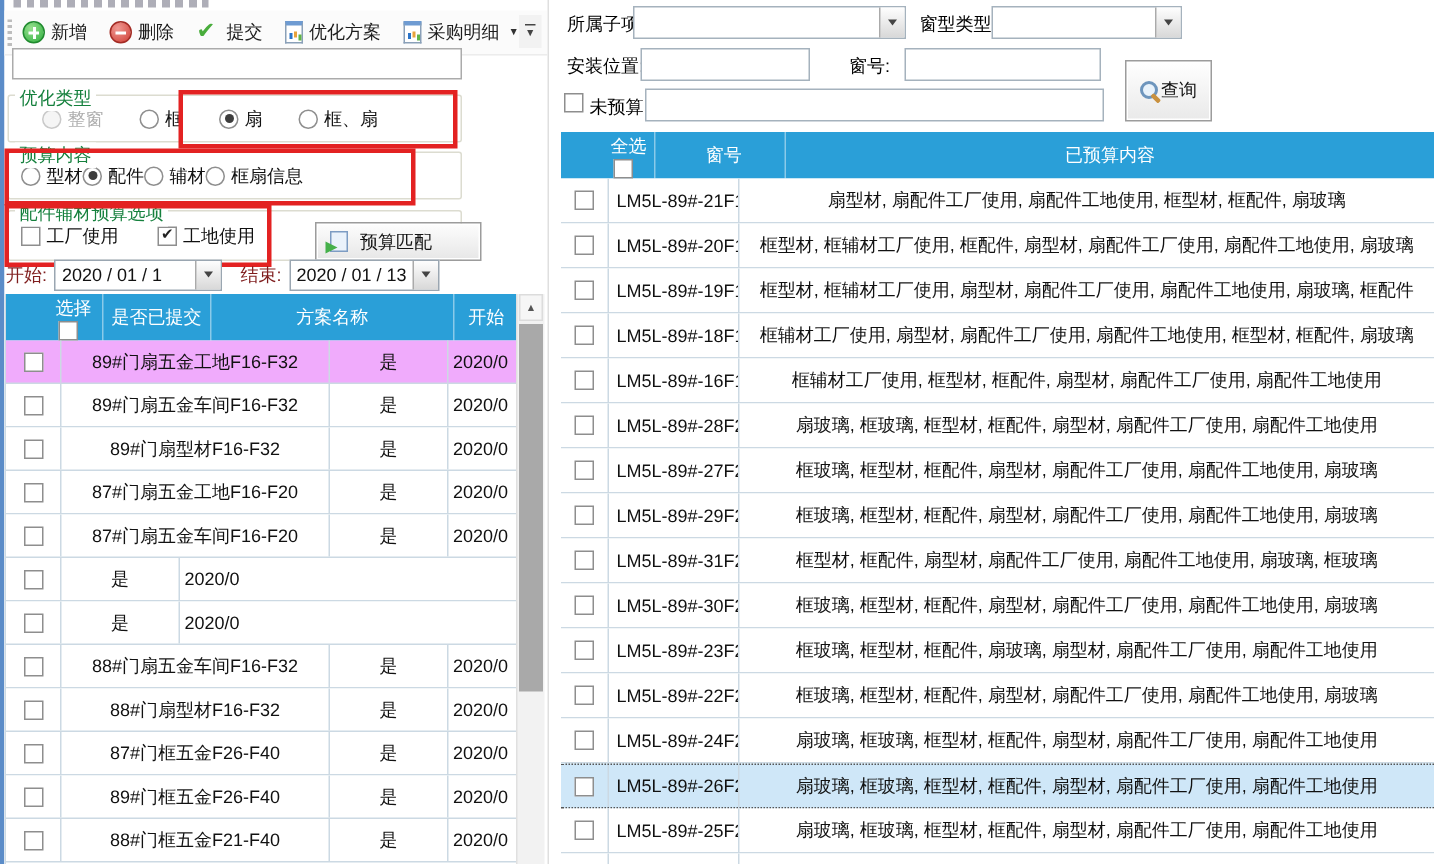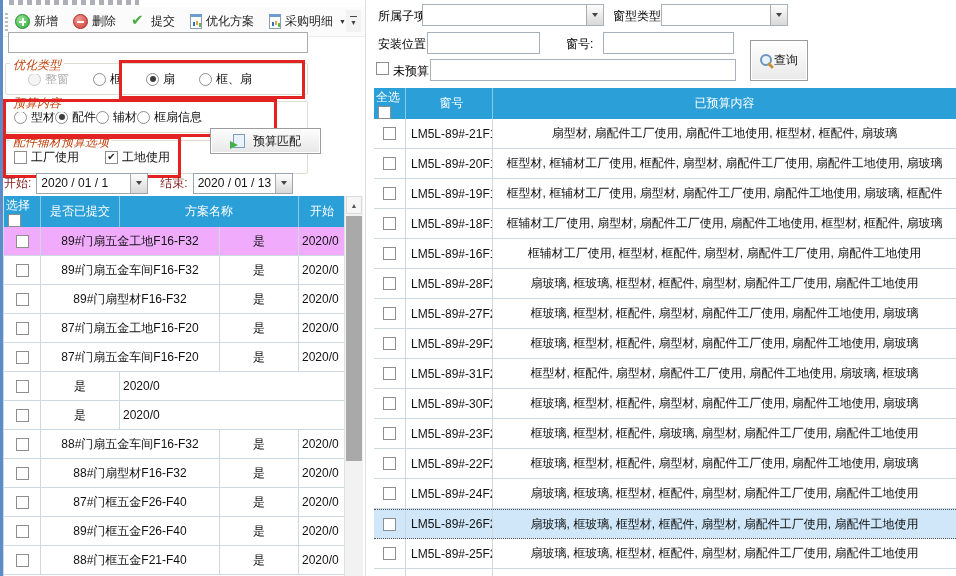--- a/index.html
+++ b/index.html
@@ -30,21 +30,21 @@
     box-shadow:3px -1px 0 #e8a33d,6px 1px 0 #62b44a;}
   .tb-dd{display:none;font-size:7px;color:#333;margin-left:2px;}
   .tb-dd.show{display:inline;}
   .tb-overflow{position:absolute;right:4px;top:3px;width:15px;height:22px;border:0;background:#f2f2f2;
     color:#444;font-size:7px;line-height:8px;padding:0;}
   .tb-overflow::before{content:"";display:block;width:7px;height:1px;background:#444;margin:0 auto 2px;}
   .kw-input{position:absolute;left:5px;top:32px;width:292px;height:19px;border:1px solid #ababab;
     font:inherit;padding:0 3px;}
   
   .groupbox{position:absolute;left:2px;width:301px;border:1px solid #dcdcd0;border-radius:2px;background:#fff;}
-  .gb-label{position:absolute;top:-7px;left:4px;background:#fff;padding:0 3px;color:#c2410c;font-style:italic;}
+  .gb-label{position:absolute;top:-7px;left:4px;background:#fff;padding:0 3px;color:#15803d;}
   .gb-row{display:flex;align-items:center;height:100%;}
   .g1{top:63px;height:30px;}
   .g2{top:101px;height:30px;}
   .g3{top:140px;height:32px;}
   .radio-item,.check-item{display:flex;align-items:center;gap:4px;cursor:default;}
   .radio{width:13px;height:13px;border:1px solid #8e8e8e;border-radius:50%;background:#fff;
     display:inline-flex;align-items:center;justify-content:center;box-sizing:border-box;flex:none;}
   .radio.on::before{content:"";width:6px;height:6px;border-radius:50%;background:#3d3d3d;}
   .radio.dis{border-color:#c9c9c9;background:#f5f5f5;}
   .radio-item.disabled .rlabel{color:#aeaeae;}
@@ -53,43 +53,43 @@
   .cb.on::before{content:"✔";font-size:10px;line-height:1;color:#222;}
   .g1 .gb-row{padding-left:22px;gap:24px;}
   .g2 .gb-row{padding-left:8px;}
   .g3 .gb-row{padding-left:8px;gap:26px;}
   
   .redbox{position:absolute;border:3px solid #e32222;pointer-events:none;}
   .box1{left:116px;top:60px;width:180px;height:33px;}
   .box2{left:0;top:99px;width:268px;height:32px;}
   .box3{left:0;top:136px;width:172px;height:36px;}
   
-  .match-btn{position:absolute;left:207px;top:128px;width:111px;height:26px;background:linear-gradient(#fdfdfd,#e7e7e7);
-    border:1px solid #9c9c9c;box-shadow:inset 0 0 0 1px #fff;display:flex;align-items:center;justify-content:center;gap:7px;
+  .match-btn{position:absolute;left:207px;top:148px;width:111px;height:26px;background:linear-gradient(#fdfdfd,#e7e7e7);
+    border:1px solid #9c9c9c;box-shadow:inset 0 0 0 1px #fff;display:flex;align-items:center;justify-content:flex-start;gap:7px;
     font:inherit;color:#111;}
   .icon-match{position:relative;width:16px;height:15px;flex:none;}
   .icon-match::before{content:"";position:absolute;left:3px;top:0;width:10px;height:12px;background:#eaf2fb;border:1px solid #7d9cc3;}
   .icon-match::after{content:"";position:absolute;left:0;bottom:0;width:0;height:0;
     border:4px solid transparent;border-left:8px solid #45b04a;}
   
   .date-row{position:absolute;left:1px;top:172px;width:330px;height:22px;display:flex;align-items:center;}
   .date-lbl{color:#7f1d1d;}
   .date-combo{height:21px;border:1px solid #9aa6b1;background:#fff;display:flex;align-items:center;box-sizing:border-box;}
   .date-val{flex:1;padding:0 4px;white-space:nowrap;}
   .dd-btn{width:16px;height:100%;background:linear-gradient(#fefefe,#d8d8d8);border-left:1px solid #aaa;
     display:flex;align-items:center;justify-content:center;flex:none;}
   .dd-btn::before{content:"";width:0;height:0;border-left:3px solid transparent;border-right:3px solid transparent;border-top:4px solid #444;}
   .dc1{width:112px;margin-left:5px;}
   .dc2{width:100px;margin-left:5px;}
   .date-lbl2{margin-left:12px;}
   
   .grid{position:absolute;background:#fff;overflow:hidden;}
   .g-head{display:flex;background:#2a9fd8;color:#fff;height:31px;box-sizing:border-box;}
   .g-head .th{display:flex;align-items:center;justify-content:center;border-right:1px solid rgba(255,255,255,.45);box-sizing:border-box;}
-  .th.sel-col{flex-direction:column;align-items:flex-start;justify-content:flex-start;padding:1px 0 0 2px;}
+  .th.sel-col{flex-direction:column;align-items:flex-start;justify-content:flex-start;padding:1px 0 0 2px;margin-left:31px;}
   .th.sel-col .cb{margin-left:2px;}
   .tr{display:flex;height:29px;border-bottom:1px solid #ccd9e3;box-sizing:border-box;background:#fff;}
   .td{display:flex;align-items:center;border-right:1px solid #ccd9e3;box-sizing:border-box;overflow:hidden;white-space:nowrap;}
   .td.c{justify-content:center;}
   
   .plan-grid{left:0;top:196px;width:341px;height:380px;border-left:1px solid #ccd9e3;}
   .plan-grid .col-sel{width:37px;}
   .plan-grid .col-name{width:179px;}
   .plan-grid .col-sub{width:79px;}
   .plan-grid .col-start{width:46px;border-right:0;}

